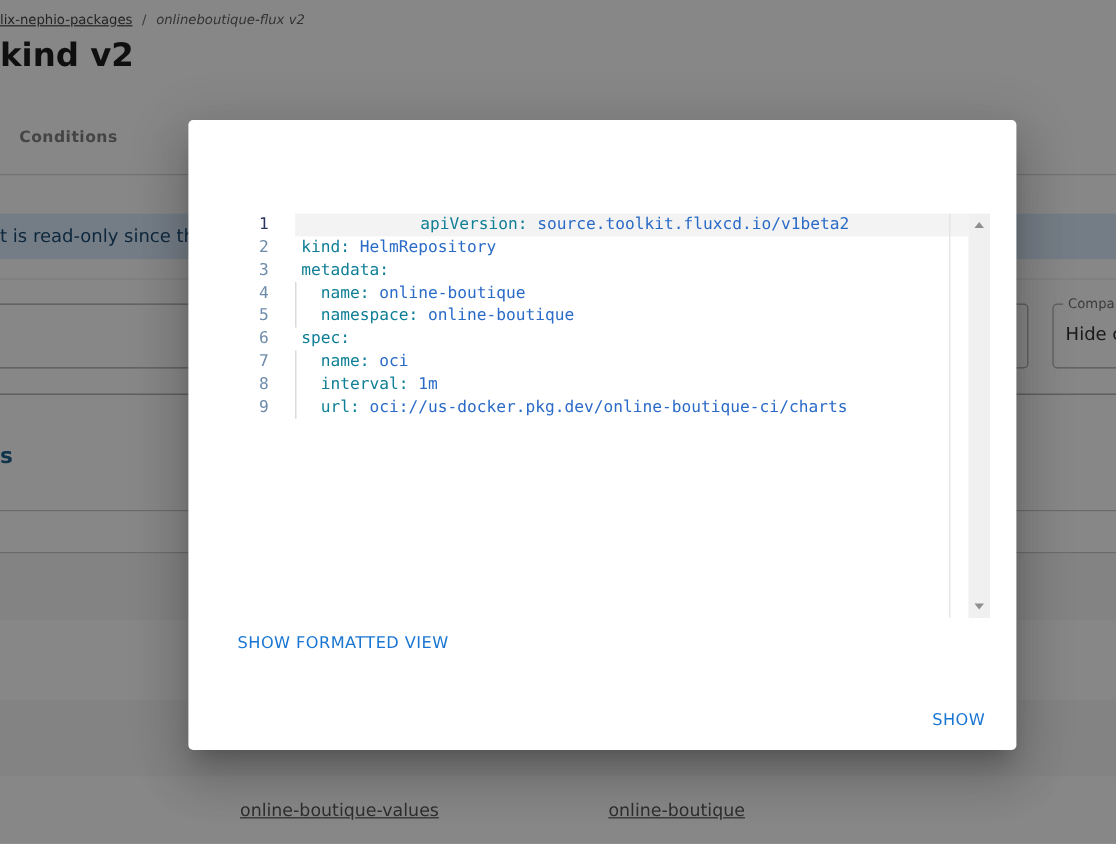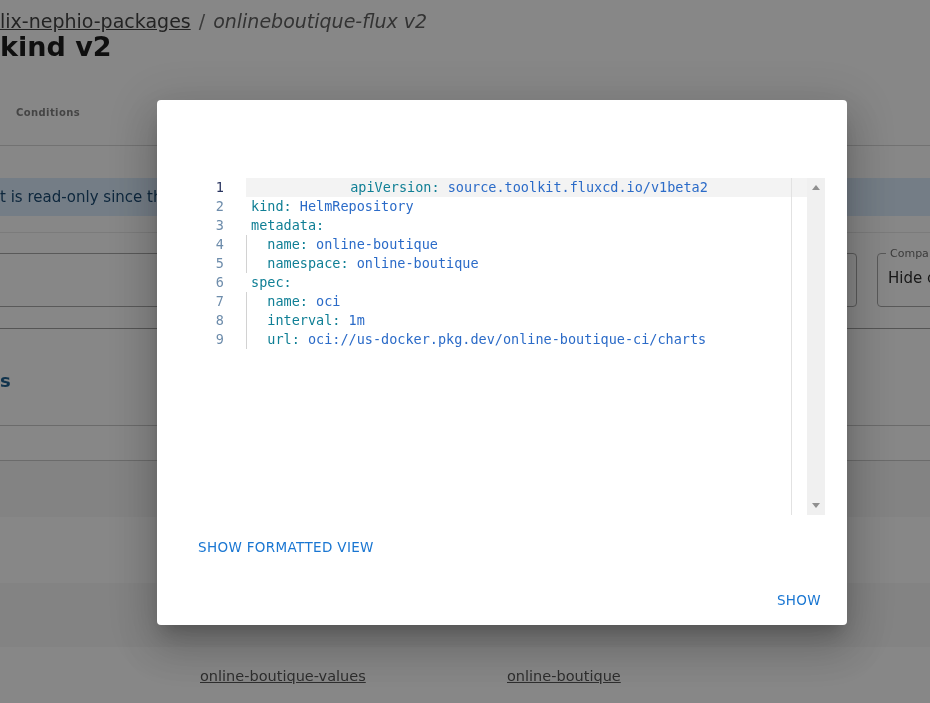--- a/index.html
+++ b/index.html
@@ -1,25 +1,25 @@
 <!DOCTYPE html>
 <html><head>
 <meta charset="utf-8">
 <style>
   html,body{margin:0;padding:0;background:#555;}
   #viewport{position:relative;width:930px;height:703px;overflow:hidden;
     font-family:"DejaVu Sans","Liberation Sans",sans-serif;background:#fafafa;}
   
   .page{position:absolute;inset:0;}
-  .breadcrumb{position:absolute;left:0;top:10px;font-size:19px;color:#616161;white-space:nowrap;}
+  .breadcrumb{position:absolute;left:0;top:10px;font-size:11px;color:#616161;white-space:nowrap;}
   .breadcrumb .link{color:#424242;text-decoration:underline;cursor:pointer;}
   .breadcrumb .sep{margin:0 8px;color:#6e6e6e;}
   .breadcrumb .current{font-style:italic;color:#5f5f5f;}
   .page-title{position:absolute;left:0;top:31px;font-size:27px;font-weight:700;color:#1d1d1d;}
-  .tab{position:absolute;left:16px;top:107px;font-size:10px;font-weight:600;
+  .tab{position:absolute;left:16px;top:107px;font-size:13px;font-weight:600;
     letter-spacing:.4px;color:#7f7f7f;cursor:pointer;}
   .tabbar-divider{position:absolute;left:0;right:0;top:145px;height:1px;background:#d2d2d2;}
   .banner{position:absolute;left:0;right:0;top:178px;height:38px;background:#d7e8f8;}
   .banner .banner-text{position:absolute;left:0;top:10px;font-size:15px;color:#1a4971;white-space:nowrap;}
   .hairline{position:absolute;left:0;right:0;height:1px;}
   .hl-232{top:232px;background:#e3e3e3;}
   .hl-328{top:328px;background:#9e9e9e;}
   .hl-425{top:425px;background:#c6c6c6;}
   .hl-460{top:460px;background:#c6c6c6;}
   .stripe{position:absolute;left:0;right:0;background:#f2f2f2;}
@@ -55,21 +55,21 @@
   .code .v{color:#2b6bc8;}
   .editor .vline{position:absolute;left:595px;top:0;bottom:0;width:1px;background:#e2e2e2;}
   .scrollbar{position:absolute;right:0;top:0;bottom:0;width:18px;background:#f0f0f0;cursor:pointer;}
   .sb-arrow{position:absolute;left:5px;width:0;height:0;border-left:4px solid transparent;
     border-right:4px solid transparent;}
   .sb-up{top:7px;border-bottom:5px solid #8f8f8f;}
   .sb-down{bottom:7px;border-top:5px solid #8f8f8f;}
   .text-btn{position:absolute;font-size:13.5px;font-weight:500;letter-spacing:.35px;
     color:#1976d2;cursor:pointer;background:none;border:none;padding:0;white-space:nowrap;
     font-family:"DejaVu Sans","Liberation Sans",sans-serif;}
-  .btn-formatted{left:41px;top:439px;}
+  .btn-formatted{left:41px;top:428px;}
   .btn-close{right:26px;top:492px;}
 </style>
 </head>
 <body>
 
 <div id="viewport">
 
   <div class="page">
     <div class="breadcrumb">
       <span class="link">lix-nephio-packages</span><span class="sep">/</span><span class="current">onlineboutique-flux v2</span>

